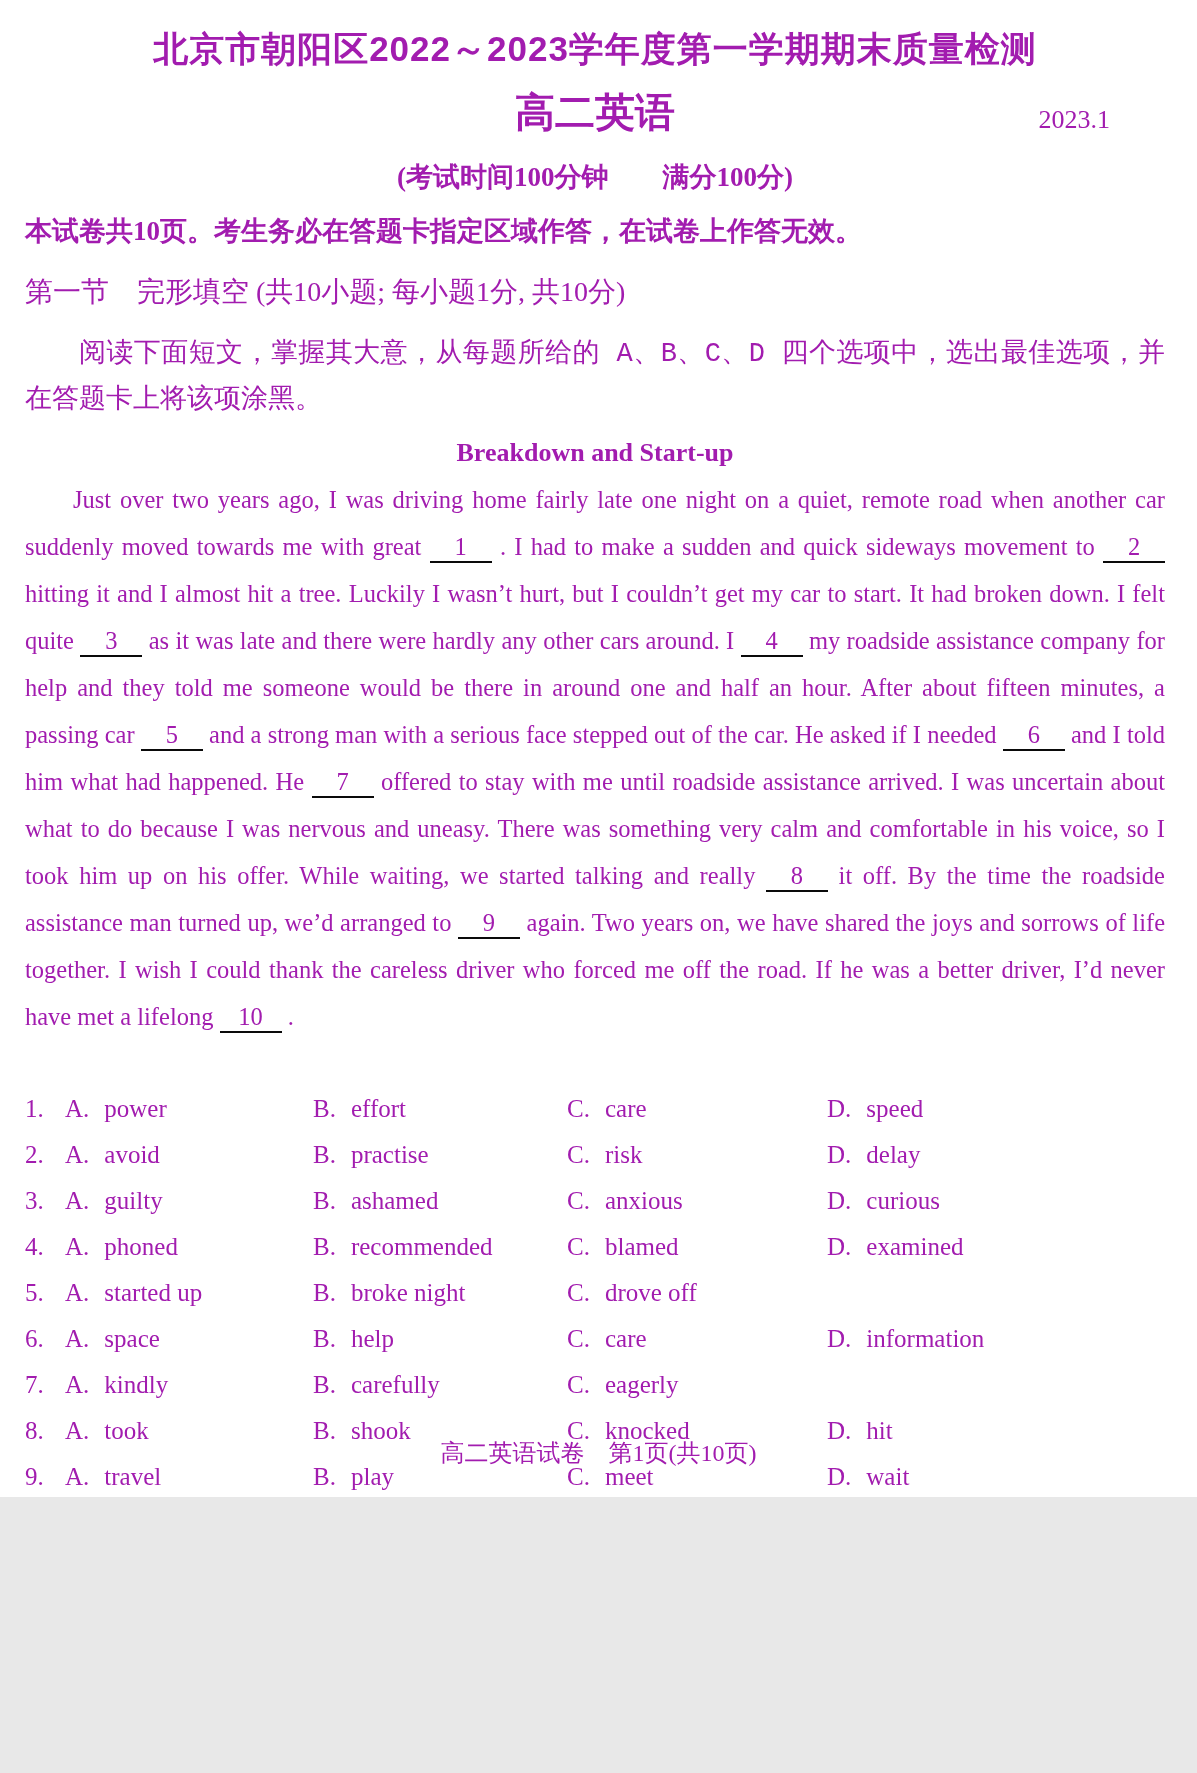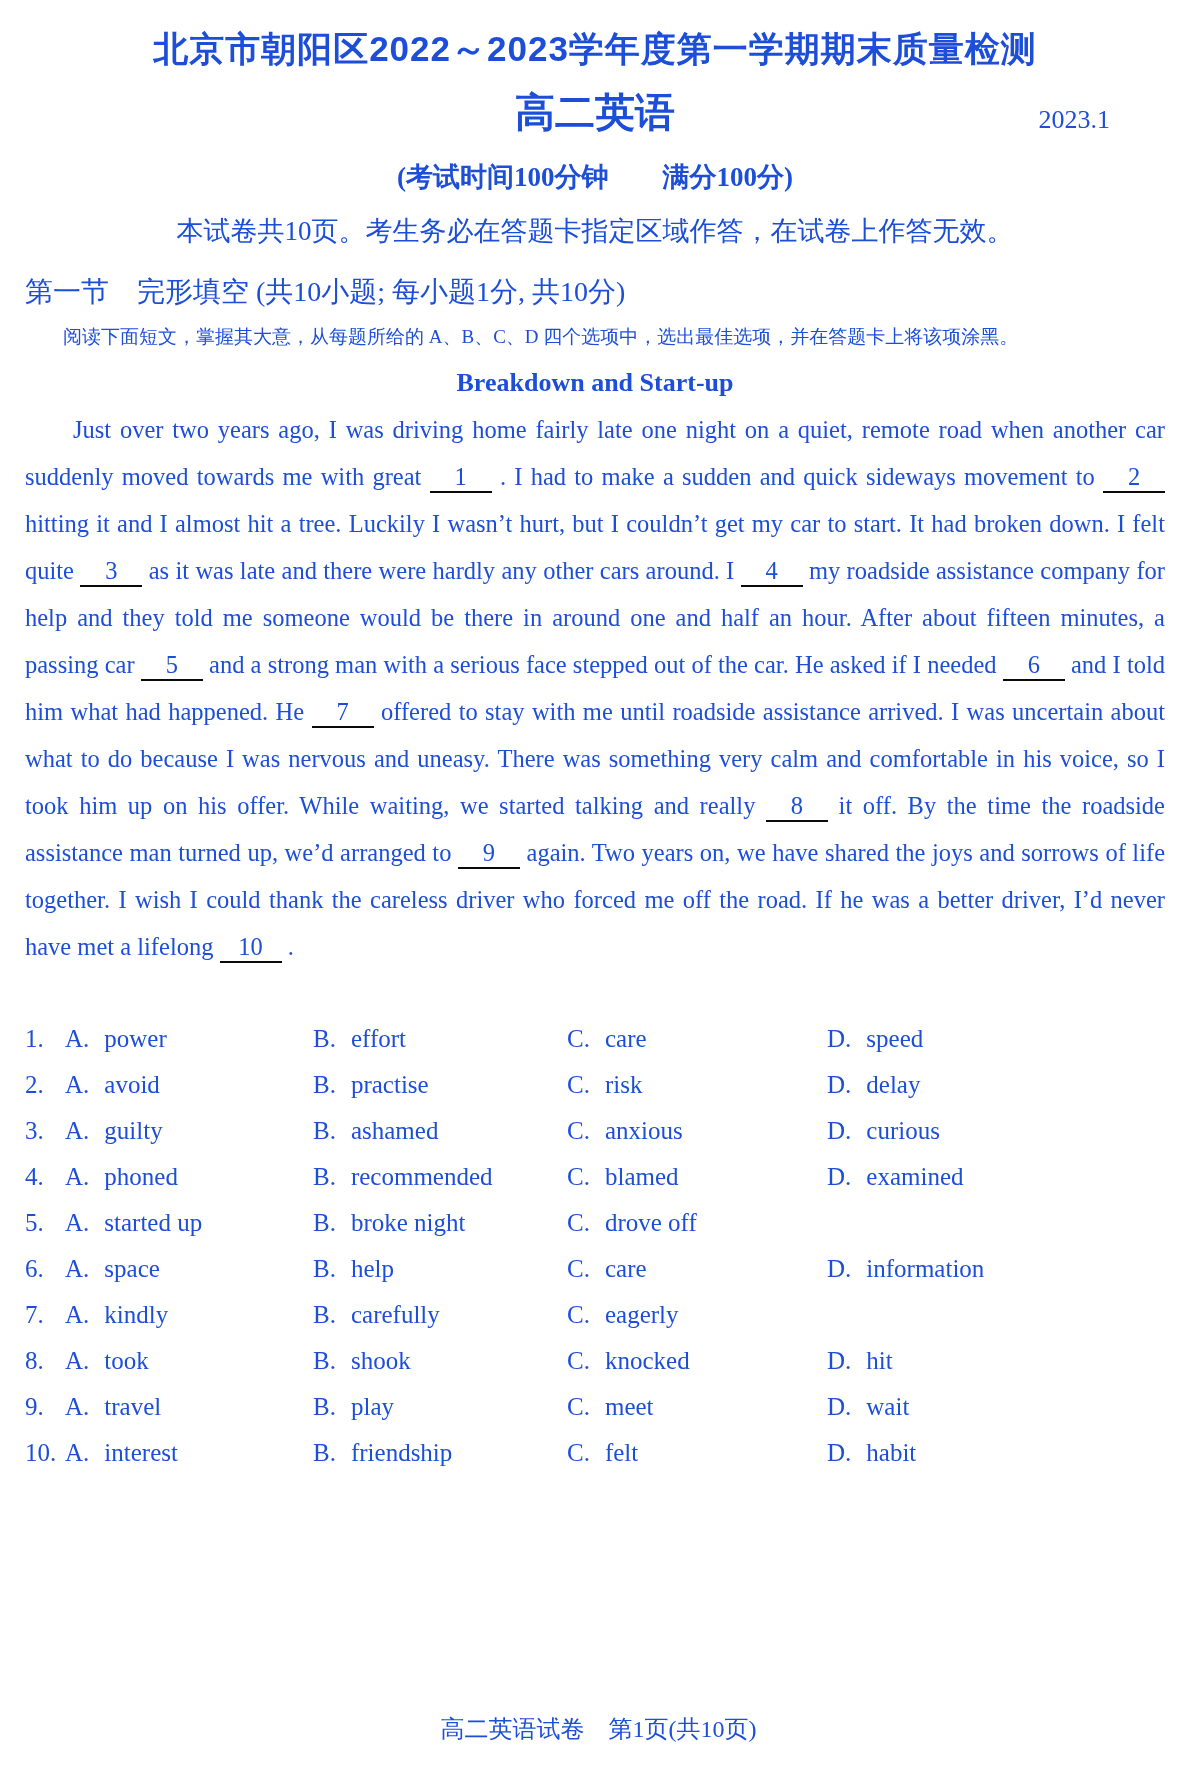--- a/index.html
+++ b/index.html
@@ -1,22 +1,22 @@
 <!DOCTYPE html>
 <html><head>
 <meta charset="utf-8">
 <style>
   html, body { margin: 0; padding: 0; background: #e8e8e8; }
   .page {
     position: relative;
     width: 1197px;
-    height: 1773px;
+    height: 1497px;
     margin: 0 auto;
     background: #ffffff;
-    color: #1d4ed8;
+    color: #a21caf;
     font-family: "Liberation Serif", "DejaVu Serif", serif;
     overflow: hidden;
   }
   .content { padding: 0 32px 0 25px; }
 
   .title1 {
     padding-top: 26px;
     text-align: center;
     font-family: "Liberation Sans", "DejaVu Sans", sans-serif;
     font-weight: bold;
@@ -37,40 +37,41 @@
     font-size: 26px;
   }
   .exam-info {
     margin-top: 22px;
     text-align: center;
     font-weight: bold;
     font-size: 27px;
   }
   .notice {
     margin-top: 18px;
-    text-align: center;
-    font-weight: normal;
+    text-align: left;
+    font-weight: bold;
     font-size: 27px;
   }
   .part-heading {
     margin-top: 42px;
     font-family: "Liberation Sans", "DejaVu Sans", sans-serif;
     font-weight: bold;
     font-size: 31px;
   }
   .subsection-heading {
     margin-top: 24px;
     font-size: 28px;
   }
   .instructions {
-    margin-top: 10px;
-    font-size: 19px;
+    margin-top: 20px;
+    font-size: 27px;
     line-height: 1.72;
     text-indent: 2em;
     text-align: justify;
+    font-family: Liberation Mono, monospace;
   }
   .passage-title {
     margin-top: 14px;
     text-align: center;
     font-weight: bold;
     font-size: 26px;
   }
   .passage {
     margin-top: 8px;
     font-size: 24.5px;

